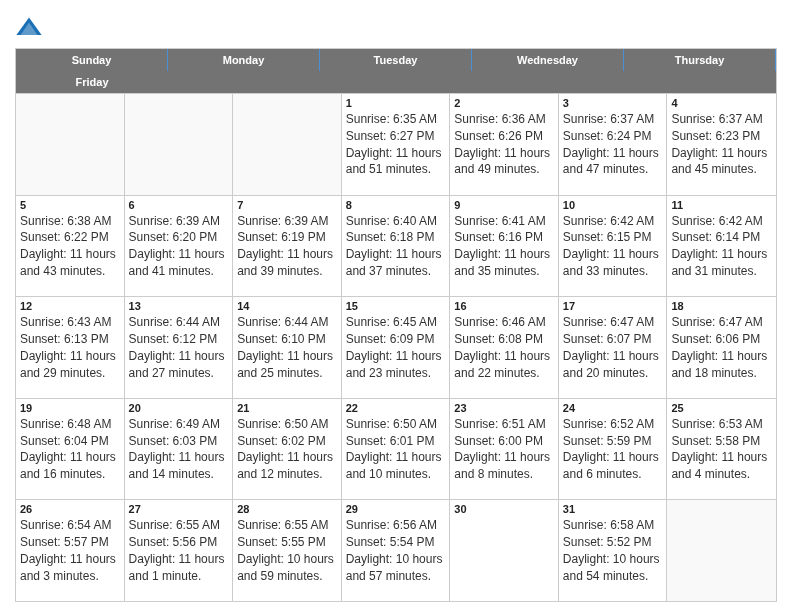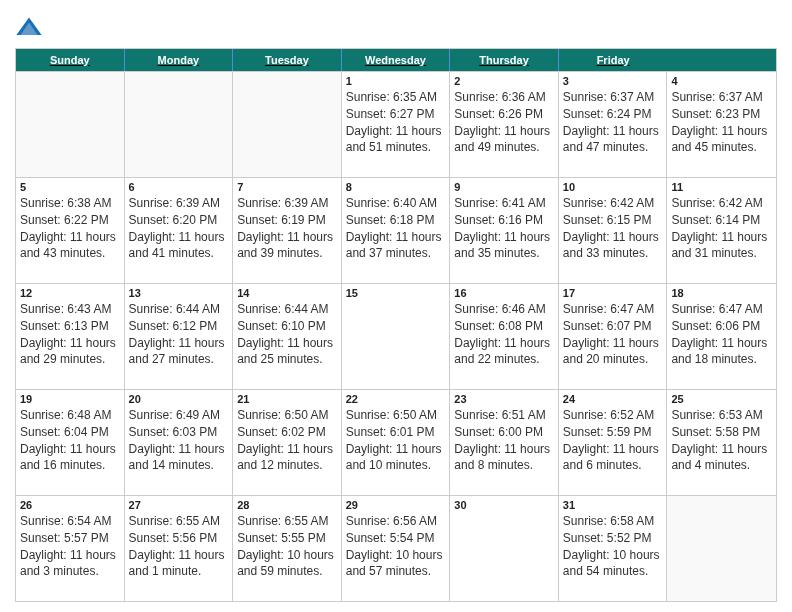--- a/index.html
+++ b/index.html
@@ -62,23 +62,22 @@
       color: #555;
     }
     .calendar {
       flex: 1;
       display: flex;
       flex-direction: column;
       border: 1px solid #ccc;
     }
     .cal-header {
       display: grid;
-      grid-template-columns: repeat(7, 1fr);
-      background: #0f766e;
-      text-decoration: underline;
+      grid-template-columns: repeat(5, 1fr);
+      background: #737373;
     }
     .cal-header-cell {
       color: #fff;
       font-size: 11px;
       font-weight: bold;
       text-align: center;
       padding: 5px 2px;
       border-right: 1px solid #4a8fd5;
     }
     .cal-header-cell:last-child { border-right: none; }
@@ -248,20 +247,24 @@
           </div>
           <div class="cal-cell">
             <div class="day-number">14</div>
             <div class="day-info">Sunrise: 6:44 AM
 Sunset: 6:10 PM
 Daylight: 11 hours
 and 25 minutes.</div>
           </div>
           <div class="cal-cell">
             <div class="day-number">15</div>
+            <div class="day-info">Sunrise: 6:45 AM
+Sunset: 6:09 PM
+Daylight: 11 hours
+and 23 minutes.</div>
           </div>
           <div class="cal-cell">
             <div class="day-number">16</div>
             <div class="day-info">Sunrise: 6:46 AM
 Sunset: 6:08 PM
 Daylight: 11 hours
 and 22 minutes.</div>
           </div>
           <div class="cal-cell">
             <div class="day-number">17</div>

